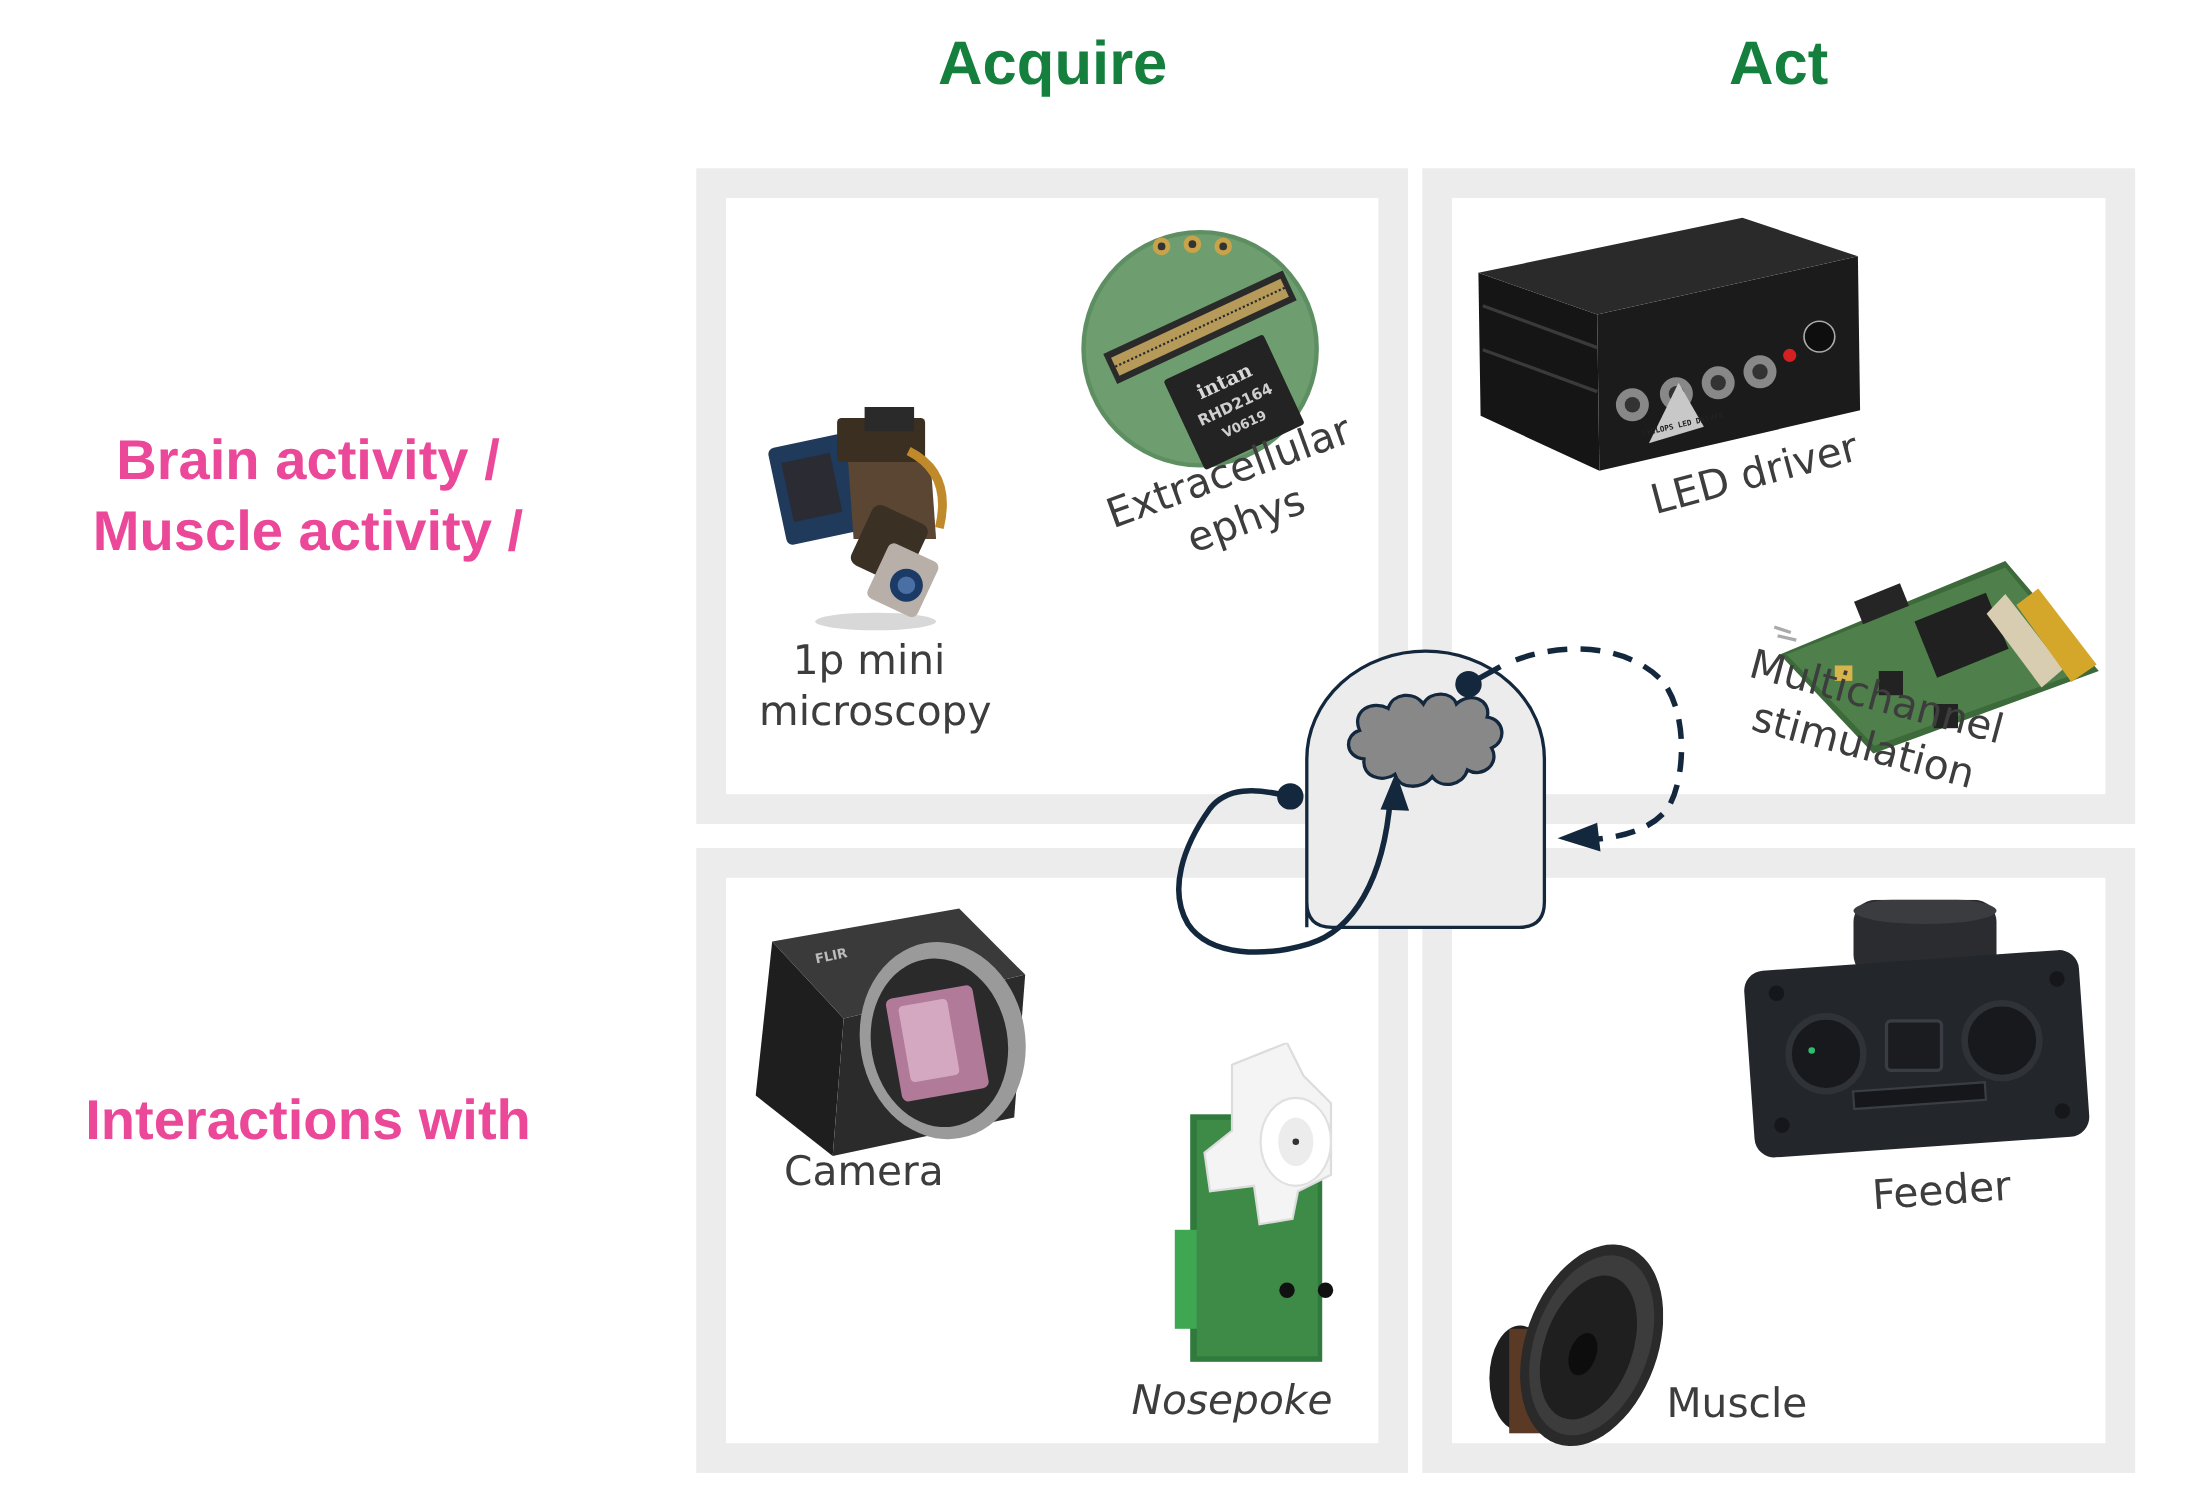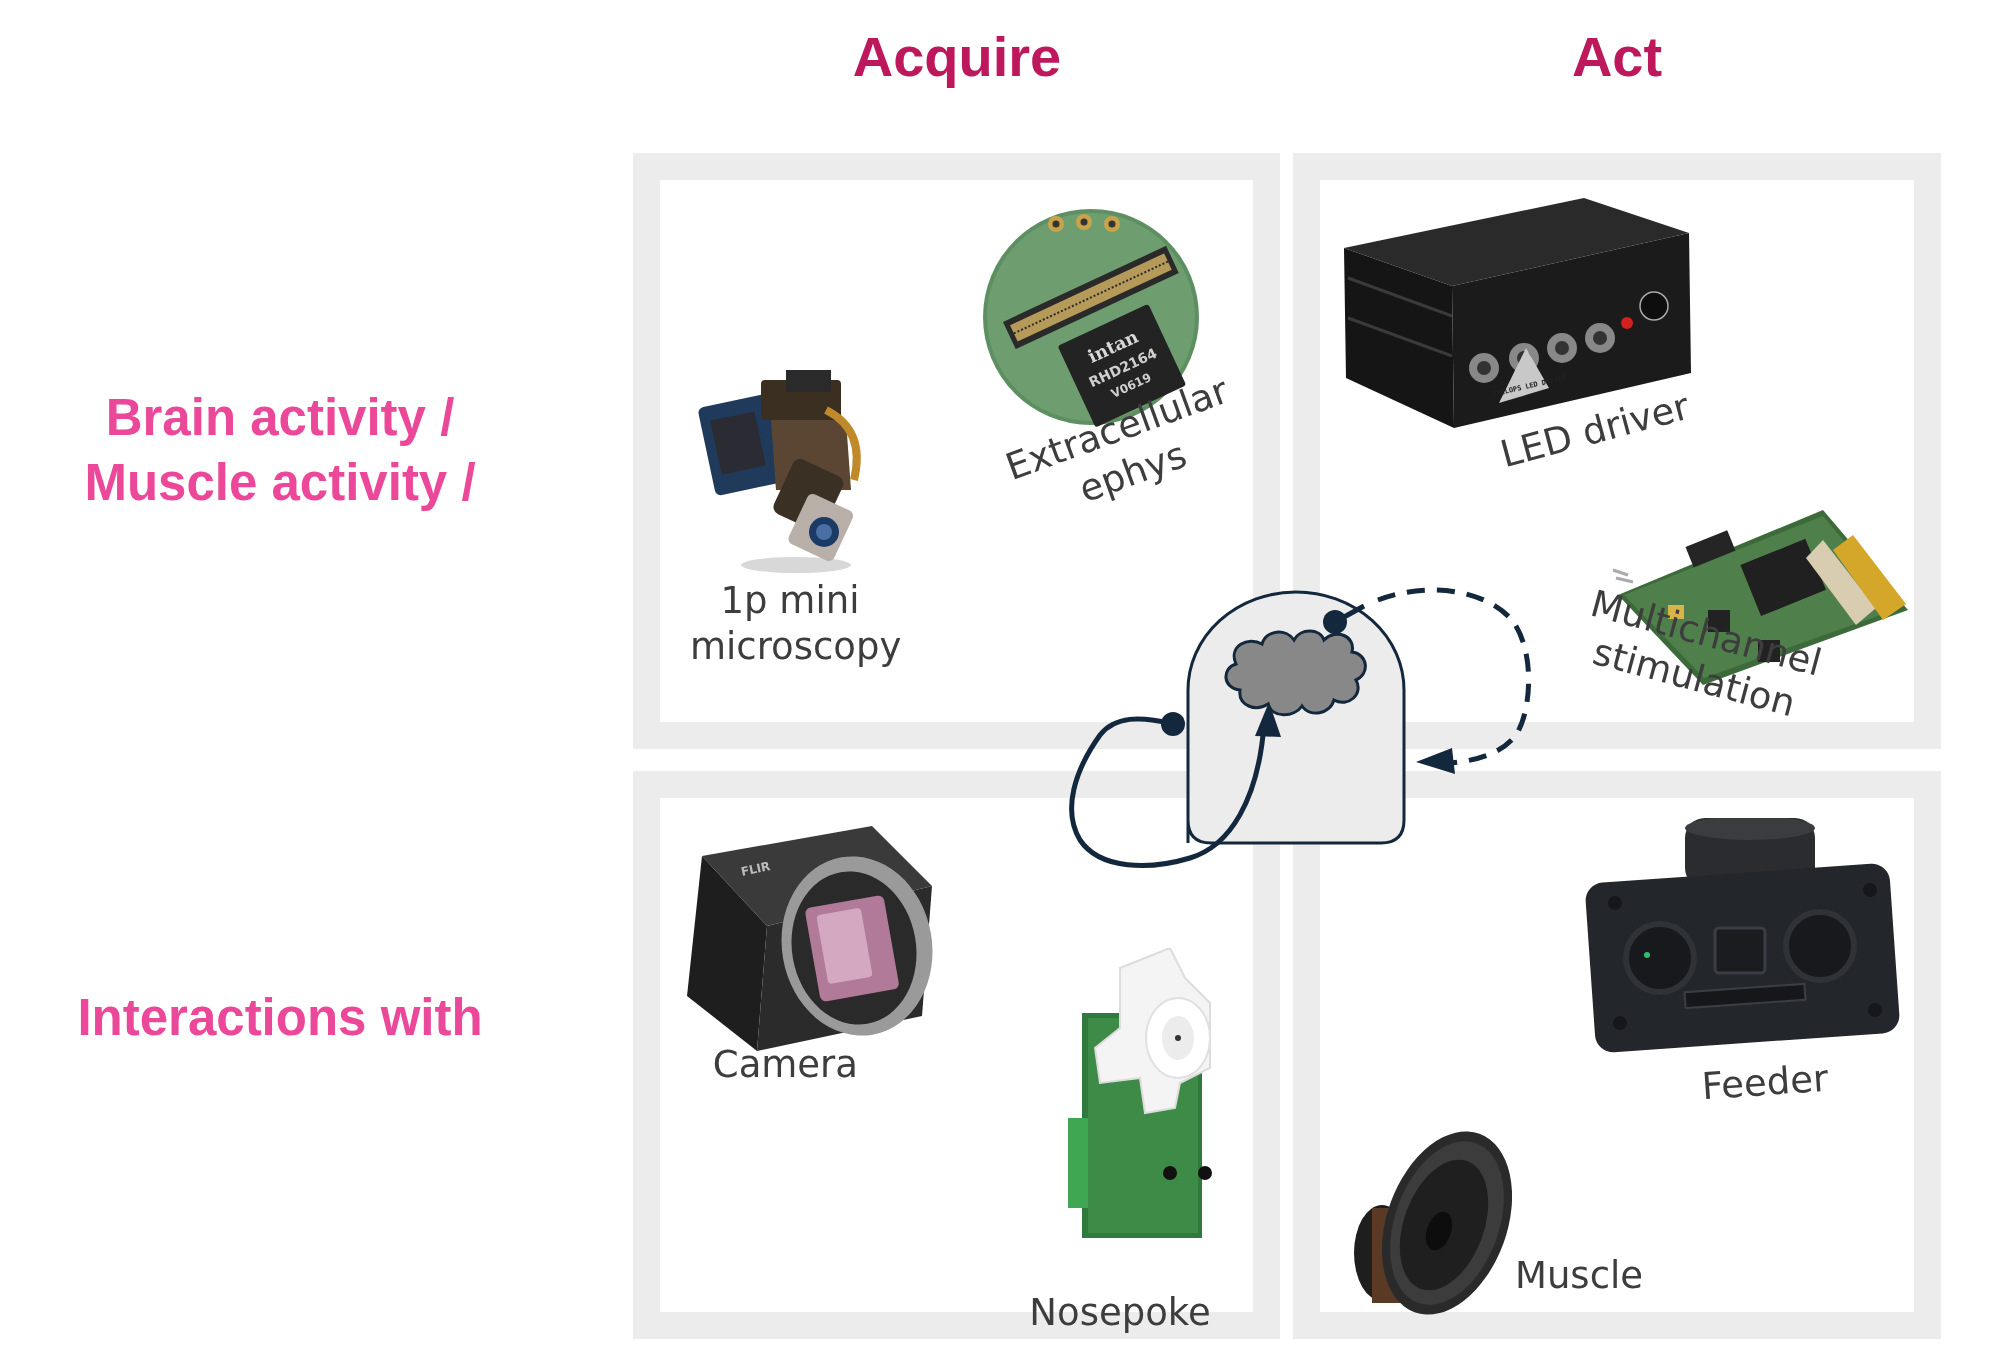--- a/index.html
+++ b/index.html
@@ -1,17 +1,17 @@
 <!DOCTYPE html>
 <html><head>
 <meta charset="utf-8">
 <style>
   html, body { margin: 0; padding: 0; background: #ffffff; }
   body { width: 2000px; height: 1361px; position: relative; overflow: hidden; font-family: "Liberation Sans", sans-serif; }
-  .col-header { position: absolute; top: 24px; font-family: "Liberation Sans", sans-serif; font-weight: bold; font-size: 56px; color: #be185d; text-align: center; width: 600px; line-height: 66px; }
+  .col-header { position: absolute; top: 24px; font-family: "Liberation Sans", sans-serif; font-weight: bold; font-size: 56px; color: #15803d; text-align: center; width: 600px; line-height: 66px; }
   .row-header { position: absolute; font-family: "Liberation Sans", sans-serif; font-weight: bold; font-size: 51px; color: #ec4899; text-align: center; width: 520px; left: 20px; line-height: 65px; }
   .row-header span { display: block; }
   .panel { position: absolute; background: #ececec; box-sizing: border-box; padding: 27px; }
   .panel-inner { position: relative; width: 100%; height: 100%; background: #ffffff; }
   .label { position: absolute; font-family: "DejaVu Sans", sans-serif; font-size: 37px; color: #3d3d3d; line-height: 46px; text-align: center; white-space: nowrap; }
   .label span { display: block; }
   .device { position: absolute; }
   svg.overlay { position: absolute; left: 0; top: 0; width: 2000px; height: 1361px; pointer-events: none; }
 </style>
 </head>
@@ -144,21 +144,21 @@
       <rect x="22" y="65" width="120" height="225" fill="#2f7a3c"></rect>
       <rect x="28" y="70" width="110" height="215" fill="#3d8b47"></rect>
       <rect x="8" y="170" width="20" height="90" fill="#3fa651"></rect>
       <path d="M60 20 L110 0 L125 30 L150 55 L150 120 L120 135 L115 160 L85 165 L80 130 L40 135 L35 100 L60 80 Z" fill="#f4f4f4" stroke="#dcdcdc" stroke-width="2"></path>
       <ellipse cx="118" cy="90" rx="32" ry="40" fill="#ffffff" stroke="#e0e0e0" stroke-width="2"></ellipse>
       <ellipse cx="118" cy="90" rx="16" ry="22" fill="#ececec"></ellipse>
       <circle cx="118" cy="90" r="3" fill="#333"></circle>
       <circle cx="110" cy="225" r="7" fill="#111"></circle>
       <circle cx="145" cy="225" r="7" fill="#111"></circle>
     </svg>
-    <div class="label" style="left:360px; top:492px; width:200px;">
+    <div class="label" style="left:360px; top:452px; width:200px;font-style:italic;">
       <span>Nosepoke</span>
     </div>
   </div>
 </div>
 
 <div class="panel" style="left:1293px; top:771px; width:648px; height:568px;">
   <div class="panel-inner">
 
     <svg class="device" style="left:265px; top:20px;" width="320" height="240" viewBox="0 0 320 240">
       <rect x="100" y="0" width="130" height="70" rx="20" fill="#2a2c30"></rect>

